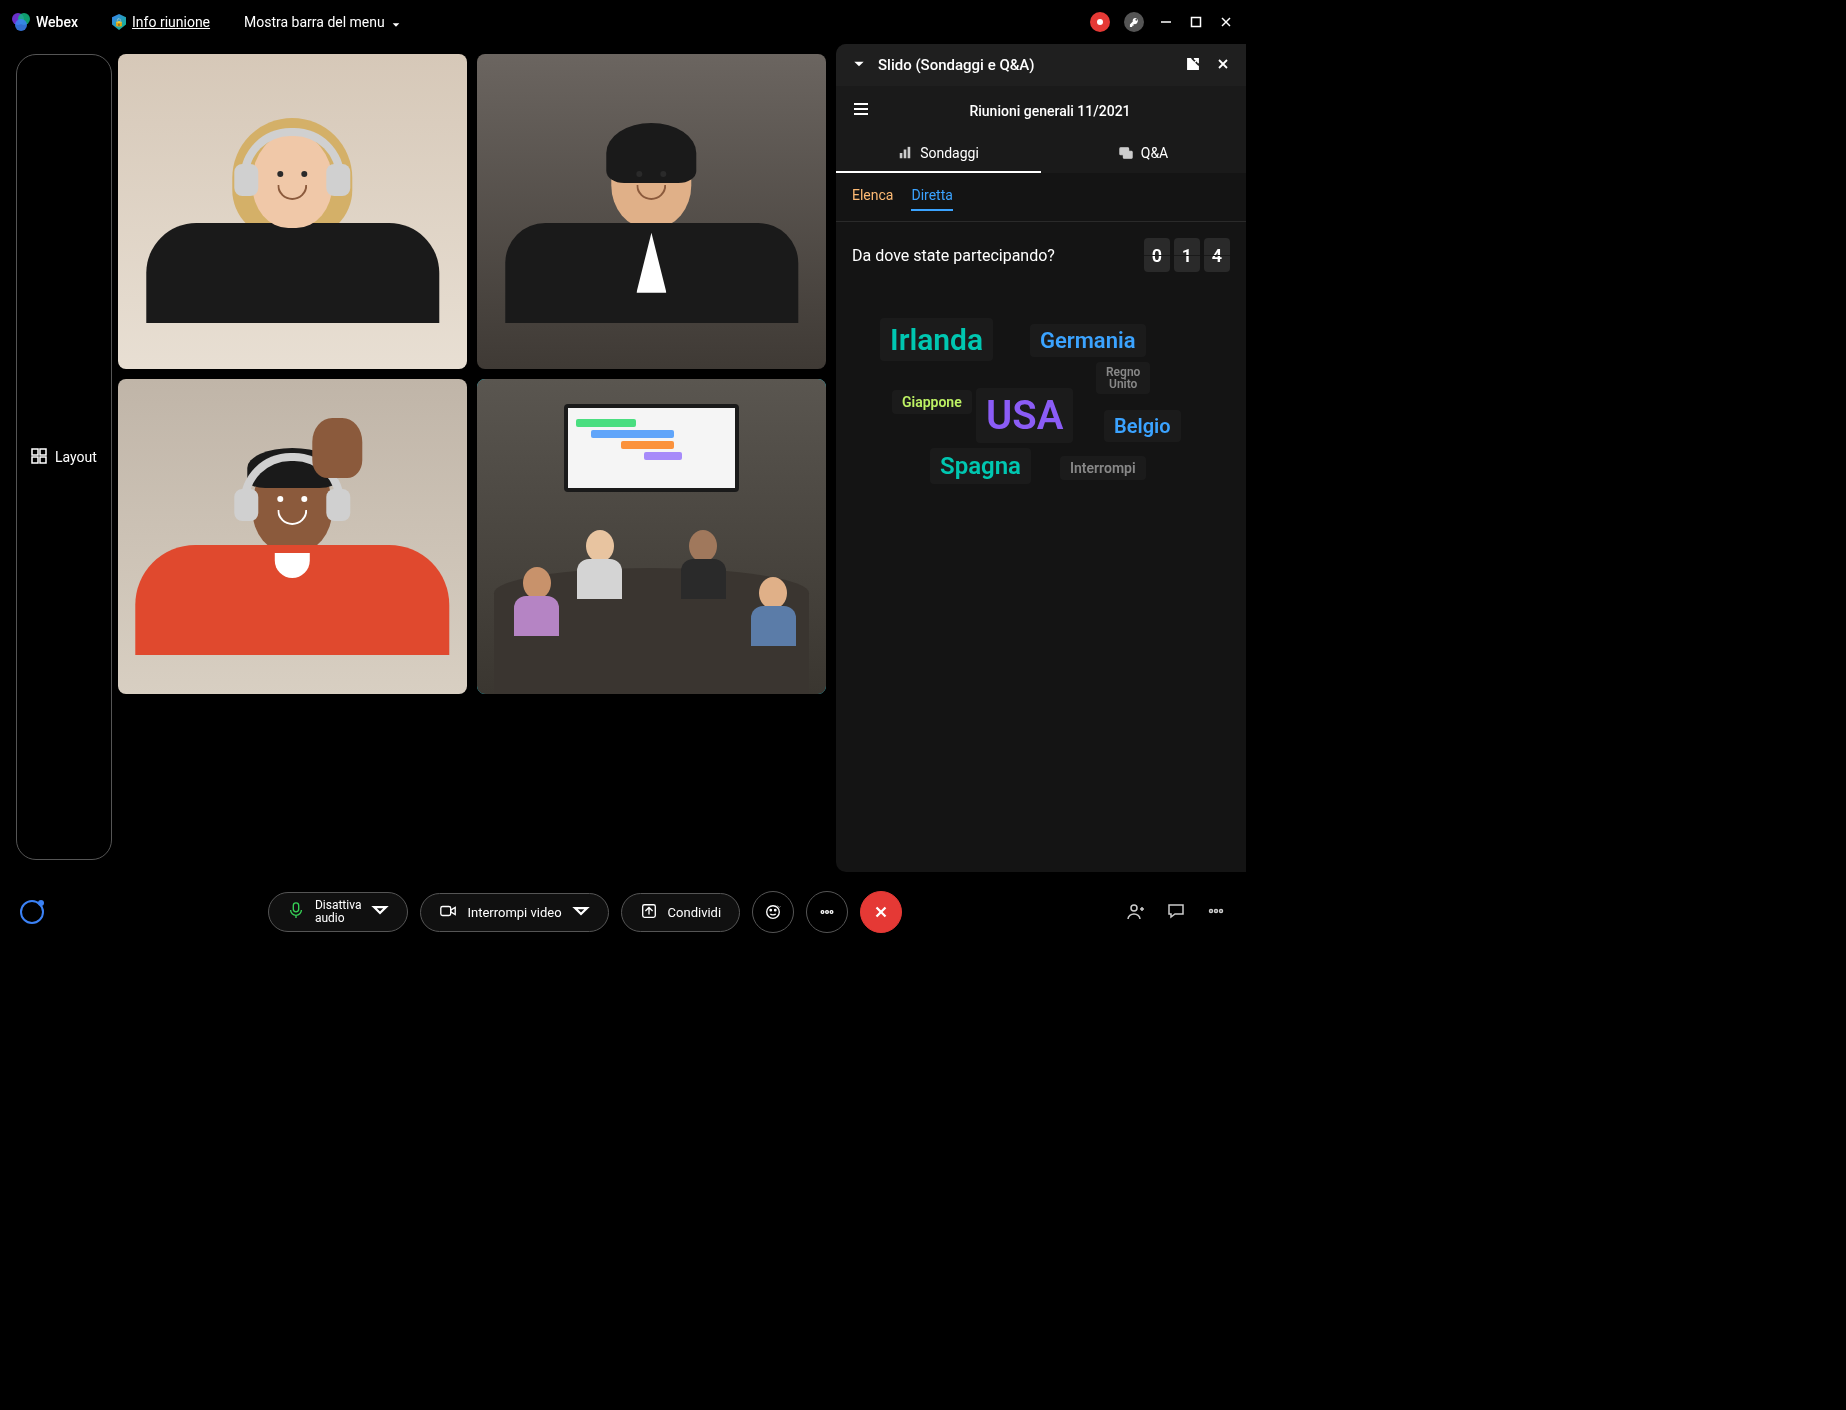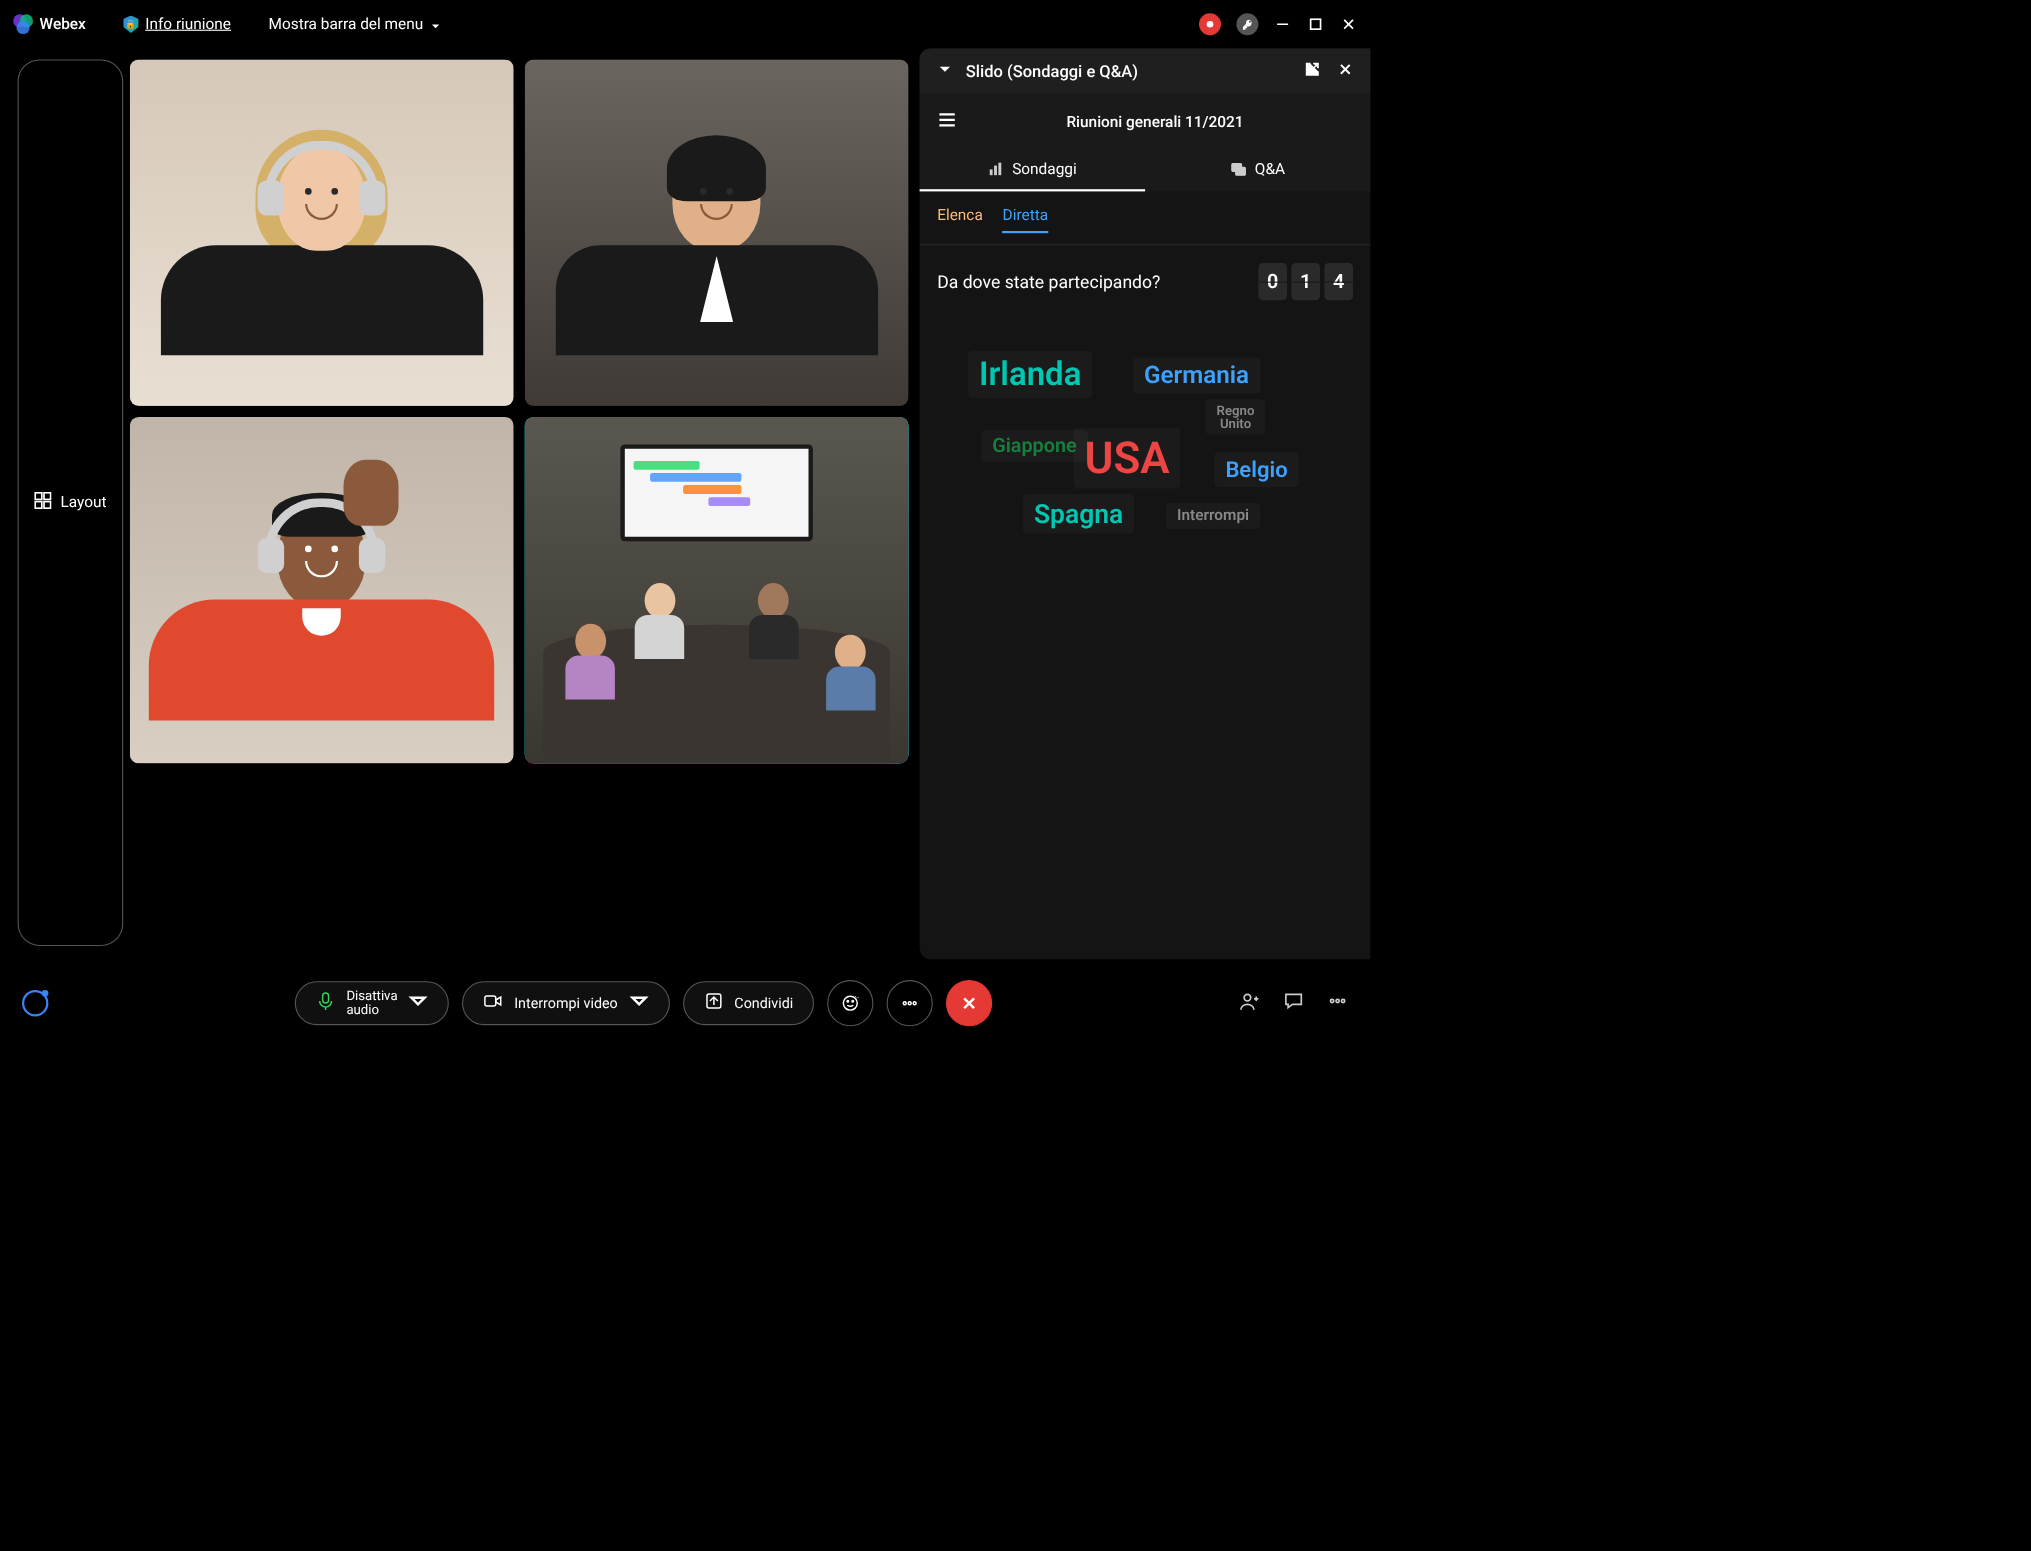--- a/index.html
+++ b/index.html
@@ -508,26 +508,26 @@
       <div class="question-row">
         <span class="question">Da dove state partecipando?</span>
         <div class="counter">
           <span class="digit">0</span>
           <span class="digit">1</span>
           <span class="digit">4</span>
         </div>
       </div>
 
       <div class="wordcloud" id="wordcloud">
-          <span class="word" style="left: 140px; top: 100px; font-size: 40px; color: #ef4444;">USA</span>
+          <span class="word" style="left: 140px; top: 100px; font-size: 40px; color: #8b5cf6;">USA</span>
           <span class="word" style="left: 44px; top: 30px; font-size: 30px; color: rgb(0, 199, 177);">Irlanda</span>
           <span class="word" style="left: 194px; top: 36px; font-size: 22px; color: rgb(59, 163, 255);">Germania</span>
           <span class="word" style="left: 94px; top: 160px; font-size: 24px; color: rgb(0, 199, 177);">Spagna</span>
           <span class="word" style="left: 268px; top: 122px; font-size: 20px; color: rgb(59, 163, 255);">Belgio</span>
-          <span class="word" style="left: 56px; top: 102px; font-size: 18px; color: #15803d;">Giappone</span>
+          <span class="word" style="left: 56px; top: 102px; font-size: 14px; color: #bef264;">Giappone</span>
           <span class="word" style="left: 260px; top: 74px; font-size: 12px; color: rgb(136, 136, 136); line-height: 1; text-align: center;">Regno<br>Unito</span>
           <span class="word" style="left: 224px; top: 168px; font-size: 14px; color: rgb(136, 136, 136);">Interrompi</span>
         </div>
     </div>
   </div>
 
   <div class="bottombar">
     <div class="bb-left">
       <span class="assistant-icon"></span>
     </div>

